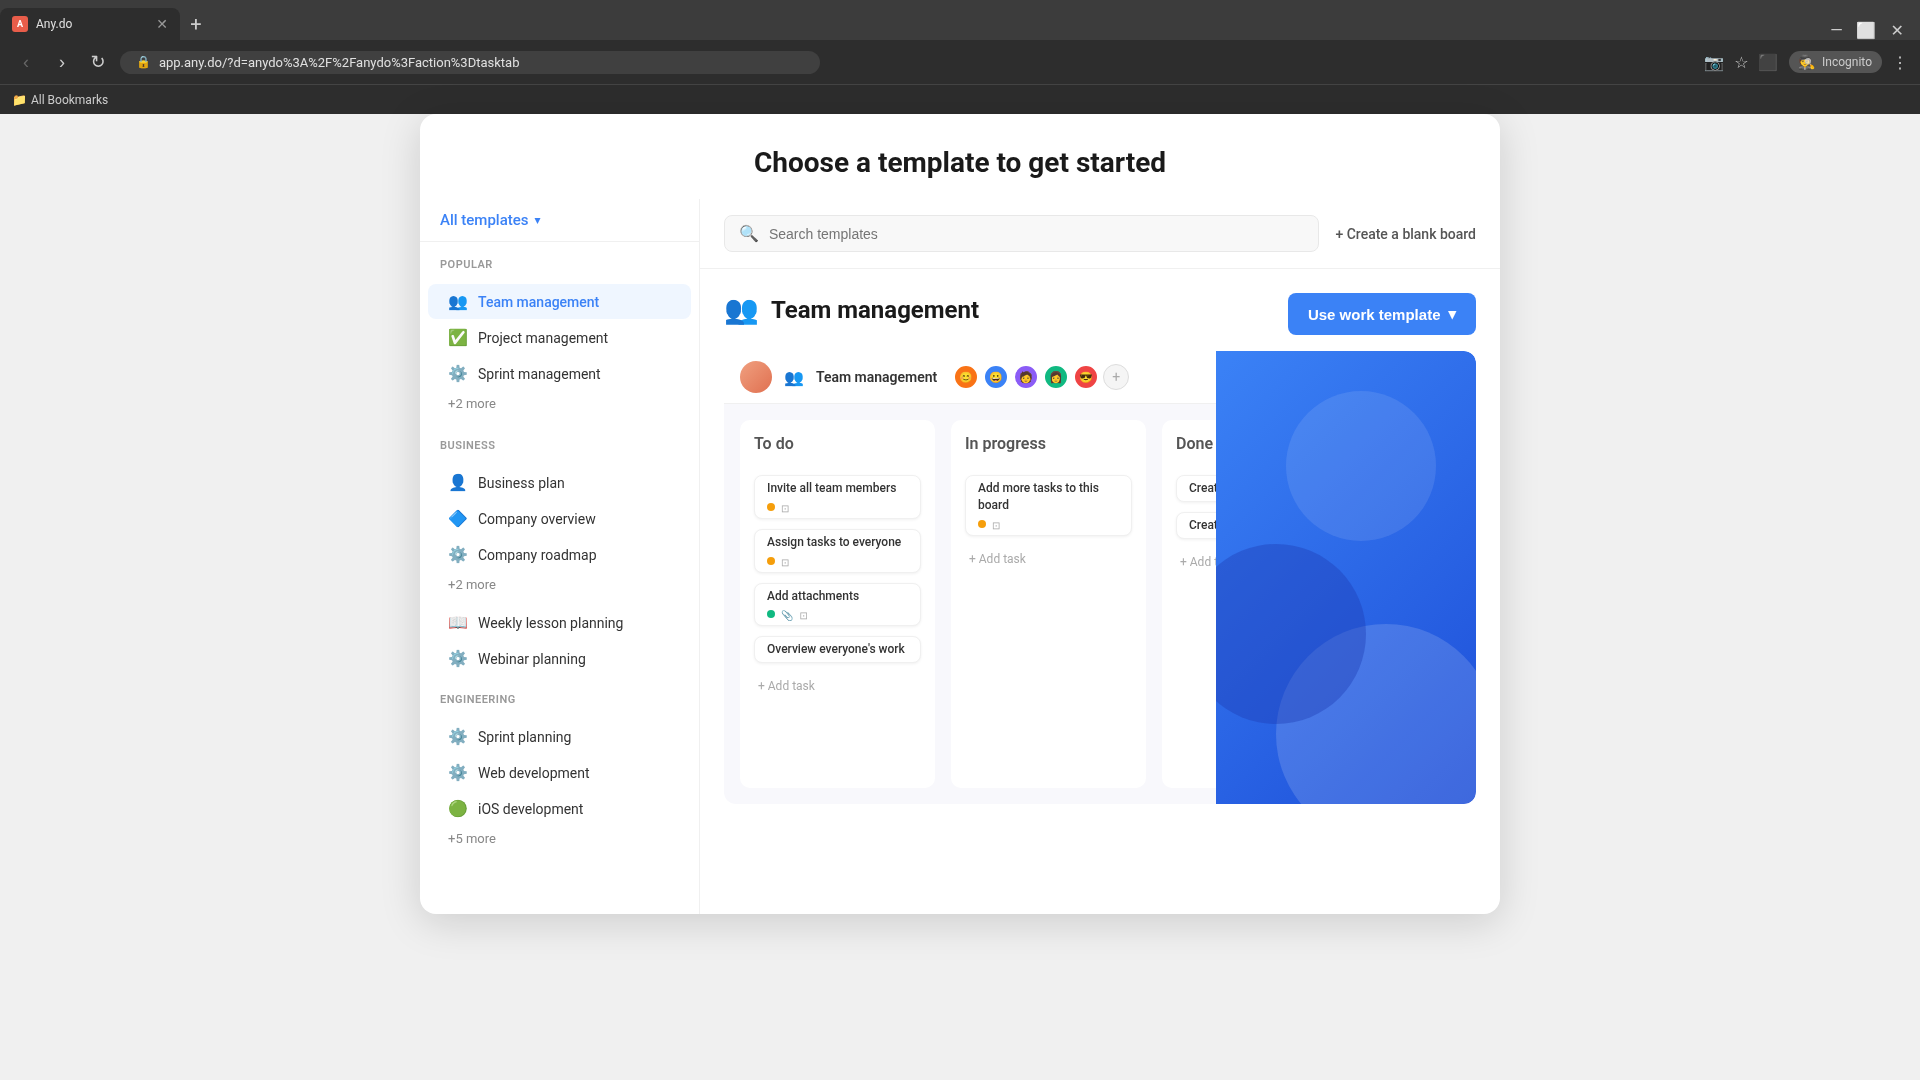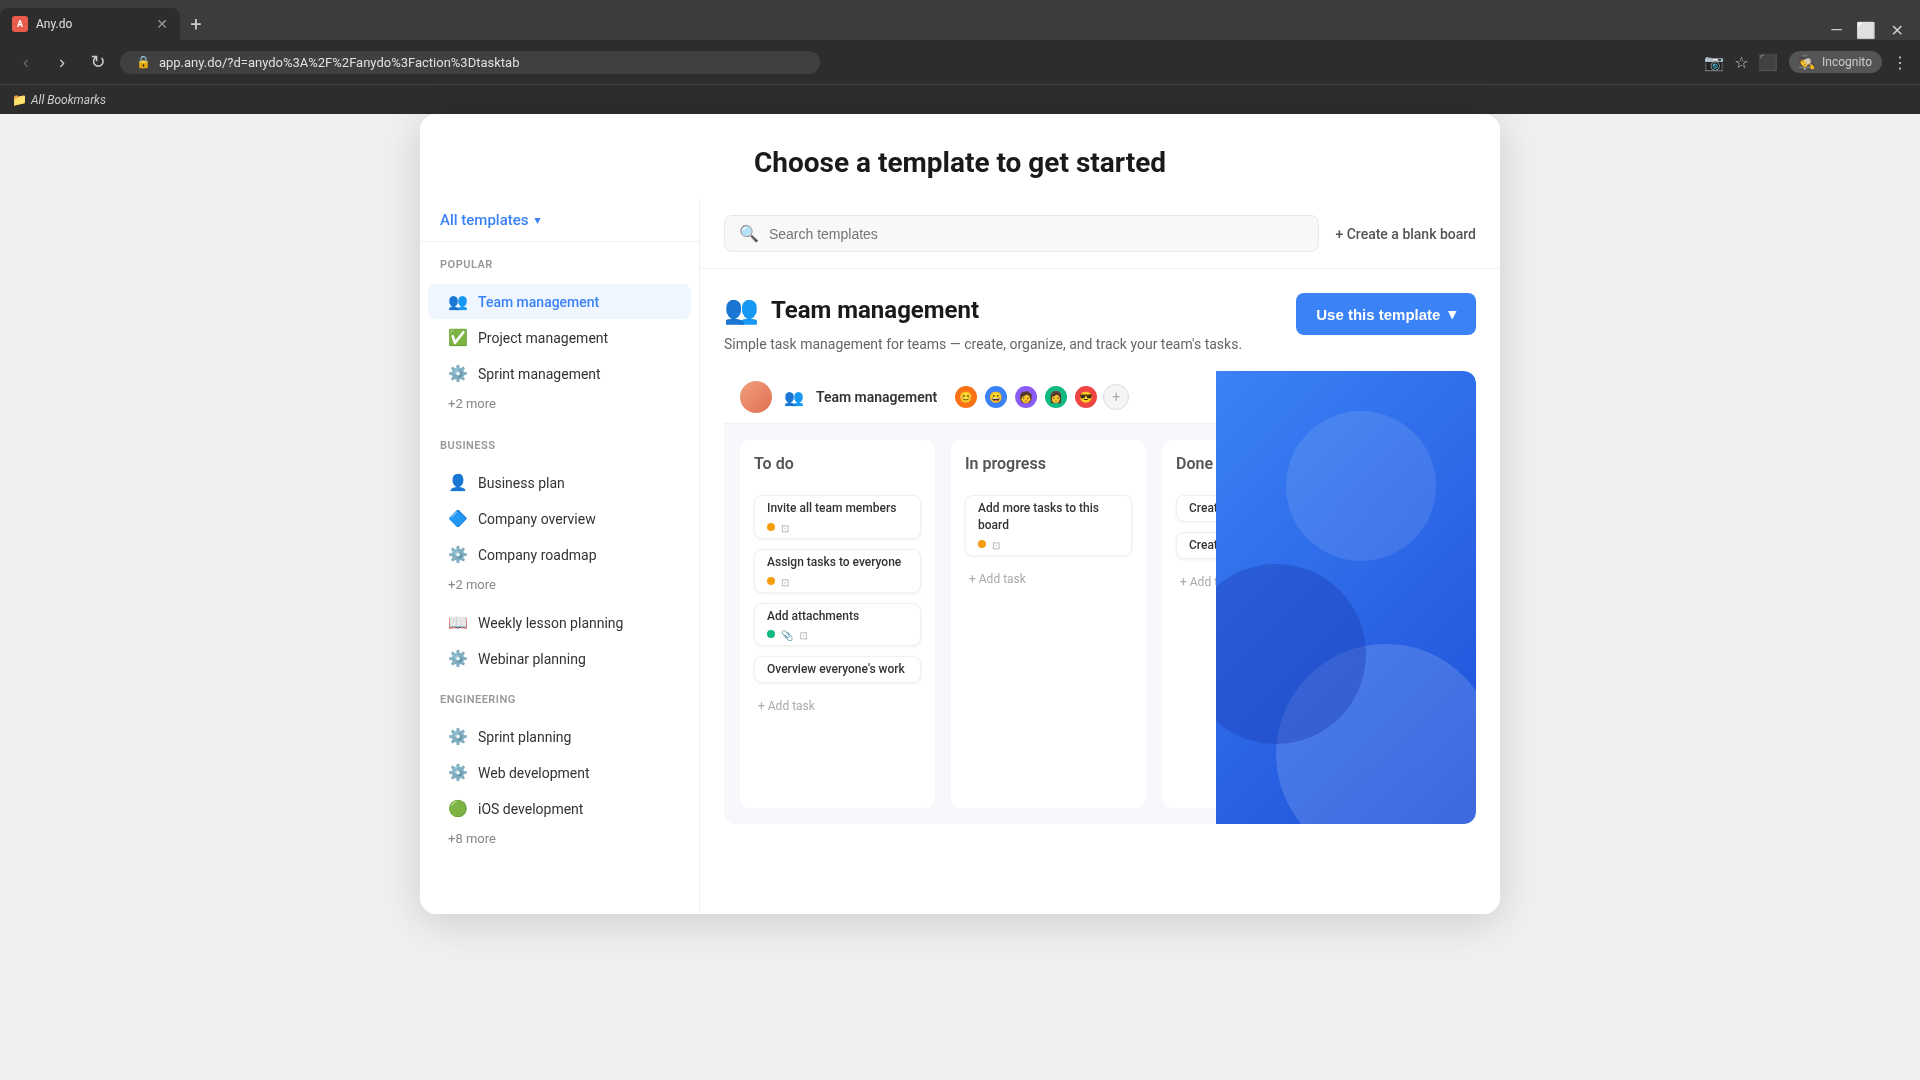--- a/index.html
+++ b/index.html
@@ -15,21 +15,21 @@
     .browser-tab-new { display: flex; align-items: center; justify-content: center; width: 32px; height: 32px; color: #ccc; font-size: 20px; cursor: pointer; }
     .browser-nav { display: flex; align-items: center; background: #2d2d2d; padding: 6px 12px; gap: 8px; height: 44px; }
     .nav-btn { background: none; border: none; color: #ccc; font-size: 18px; cursor: pointer; width: 28px; height: 28px; display: flex; align-items: center; justify-content: center; border-radius: 50%; }
     .nav-btn.disabled { color: #666; }
     .url-bar { flex: 1; background: #404040; border-radius: 20px; padding: 4px 16px; display: flex; align-items: center; gap: 8px; color: #ccc; font-size: 13px; max-width: 700px; }
     .url-lock { color: #999; font-size: 12px; }
     .url-text { color: #e0e0e0; }
     .nav-right { display: flex; align-items: center; gap: 10px; margin-left: auto; color: #ccc; font-size: 14px; }
     .nav-right-btn { background: none; border: none; color: #ccc; cursor: pointer; font-size: 16px; }
     .bookmarks-bar { background: #2d2d2d; padding: 4px 12px; display: flex; align-items: center; gap: 4px; border-top: 1px solid #444; height: 30px; }
-    .bookmarks-label { color: #ccc; font-size: 12px; font-style: italic; }
+    .bookmarks-label { color: #ccc; font-size: 12px; }
 
     
     .page-bg { background: #f0f0f0; width: 100%; height: calc(1080px - 114px); display: flex; align-items: flex-start; justify-content: center; }
     .modal { background: white; border-radius: 16px; width: 1080px; height: 800px; overflow: hidden; box-shadow: 0 8px 40px rgba(0,0,0,0.15); display: flex; flex-direction: column; }
     .modal-title { text-align: center; font-size: 28px; font-weight: 700; color: #1a1a1a; padding: 32px 0 20px; }
     .modal-body { display: flex; flex: 1; overflow: hidden; }
 
     
     .sidebar { width: 280px; border-right: 1px solid #f0f0f0; padding: 0; overflow-y: auto; flex-shrink: 0; }
     .all-templates-btn { display: flex; align-items: center; gap: 6px; padding: 12px 20px; font-size: 15px; color: #3b82f6; font-weight: 500; cursor: pointer; border-bottom: 1px solid #f0f0f0; }
@@ -203,21 +203,21 @@
           <span class="sidebar-item-text">Sprint planning</span>
         </div>
         <div class="sidebar-item">
           <span class="sidebar-item-icon">⚙️</span>
           <span class="sidebar-item-text">Web development</span>
         </div>
         <div class="sidebar-item">
           <span class="sidebar-item-icon">🟢</span>
           <span class="sidebar-item-text">iOS development</span>
         </div>
-        <div class="more-link">+8 more</div>
+        <div class="more-link">+5 more</div>
       </div>
 
       <div class="content">
 
         <div class="content-header">
           <div class="search-bar">
             <span class="search-icon">🔍</span>
             <input class="search-input" type="text" placeholder="Search templates" style="">
           </div>
           <div class="create-blank-btn">
@@ -225,24 +225,23 @@
           </div>
         </div>
 
         <div class="template-area">
           <div class="template-header">
             <div class="template-title-area">
               <div class="template-name">
                 <span class="template-emoji">👥</span>
                 <span>Team management</span>
               </div>
-              <div class="template-desc">Simple task management for teams — create, organize, and track your team's tasks.</div>
             </div>
             <button class="use-template-btn">
-              <span>Use this template</span>
+              <span>Use work template</span>
               <span>▾</span>
             </button>
           </div>
 
           <div class="board-preview-container">
 
             <div class="board-bar">
               <div class="board-bar-avatar">
                 <div class="board-bar-avatar-img"></div>
               </div>

